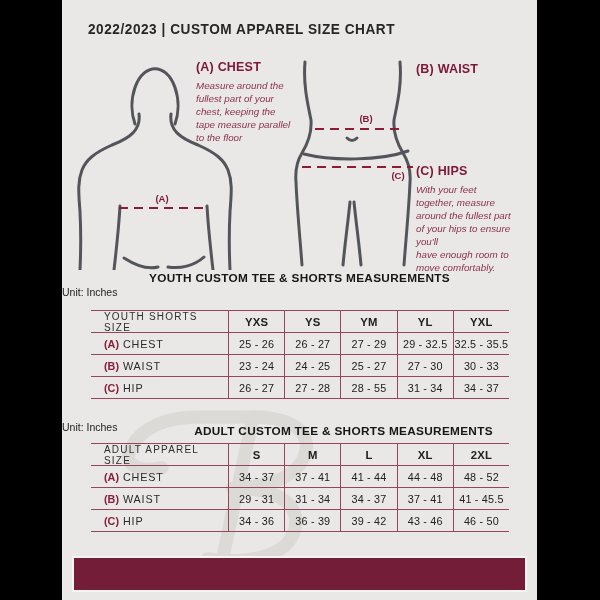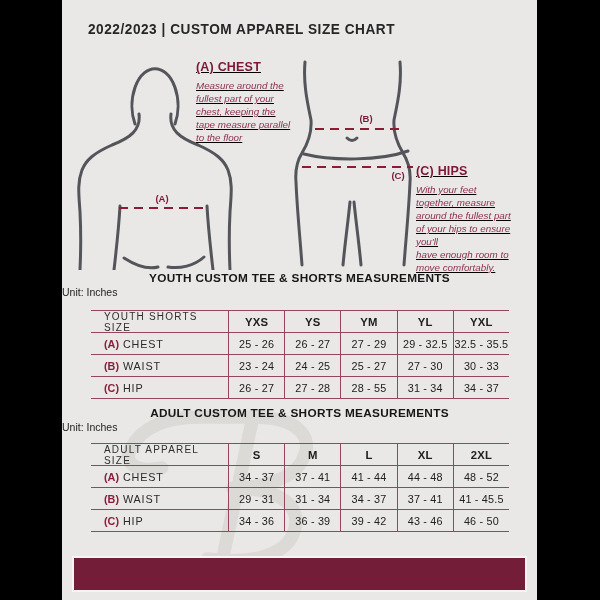--- a/index.html
+++ b/index.html
@@ -28,21 +28,21 @@
   .brand{position:absolute;right:30px;top:14px;display:flex;align-items:center;gap:7px;}
   .brand-name{font-weight:bold;font-size:11px;letter-spacing:3.6px;color:#2b2b2b;}
   .logo-svg{width:26px;height:24px;}
   .logo-svg path{fill:none;stroke:#838386;stroke-width:3;stroke-linecap:round;stroke-linejoin:round;}
   
   .fig{position:absolute;}
   .fig path, .fig ellipse{fill:none;stroke:var(--figure);stroke-width:3;stroke-linecap:round;stroke-linejoin:round;}
   .fig .dash{stroke:#8b1c33;stroke-width:2.2;stroke-dasharray:9 6;stroke-linecap:butt;}
   .fig text{font-family:"Liberation Sans",sans-serif;font-size:9.5px;font-weight:bold;fill:var(--maroon);}
   
-  .guide{position:absolute;text-decoration:underline;}
+  .guide{position:absolute;}
   .guide-h{font-weight:bold;font-size:12.5px;color:var(--maroon);margin:0 0 6px 0;letter-spacing:.2px;}
   .guide-p{font-style:italic;font-size:9.8px;line-height:1.32;color:var(--maroon-text);white-space:pre-line;margin:0;}
   
   .tbl-title{position:absolute;left:0;width:475px;text-align:center;font-weight:bold;font-size:11.8px;color:#161616;letter-spacing:.3px;}
   .tbl-unit{position:absolute;left:0;width:475px;font-size:10.5px;color:#222;}
   
   .size-table{
     position:absolute;left:29px;width:418px;
     display:grid;grid-template-columns:137px repeat(5,1fr);
     border-top:1.5px solid var(--line);
@@ -106,20 +106,21 @@
 
   <div class="guide" style="left:134px;top:60px;width:108px;">
     <p class="guide-h">(A) CHEST</p>
     <p class="guide-p">Measure around the
 fullest part of your
 chest, keeping the
 tape measure parallel
 to the floor</p>
   </div>
   <div class="guide" style="left:354px;top:62px;width:118px;">
+    <p class="guide-h">(B) WAIST</p>
   </div>
   <div class="guide" style="left:354px;top:164px;width:120px;">
     <p class="guide-h">(C) HIPS</p>
     <p class="guide-p">With your feet
 together, measure
 around the fullest part
 of your hips to ensure
 you'll
 have enough room to
 move comfortably.</p>
@@ -159,21 +160,21 @@
       <span class="pfx">(C)</span>
       <span class="lab">HIP</span>
     </div>
     <div class="cell data">26 - 27</div>
     <div class="cell data">27 - 28</div>
     <div class="cell data">28 - 55</div>
     <div class="cell data">31 - 34</div>
     <div class="cell data">34 - 37</div>
   </div>
 
-  <div class="tbl-title" style="top:406px;">ADULT CUSTOM TEE &amp; SHORTS MEASUREMENTS</div>
+  <div class="tbl-title" style="top:424px;padding-left:44px;">ADULT CUSTOM TEE &amp; SHORTS MEASUREMENTS</div>
   <div class="tbl-unit" style="top:421px;">Unit: Inches</div>
   <div class="size-table" style="top:443px;">
     <div class="cell lbl head-lbl">ADULT APPAREL SIZE</div>
     <div class="cell data size-head">S</div>
     <div class="cell data size-head">M</div>
     <div class="cell data size-head">L</div>
     <div class="cell data size-head">XL</div>
     <div class="cell data size-head">2XL</div>
 
     <div class="cell lbl">

